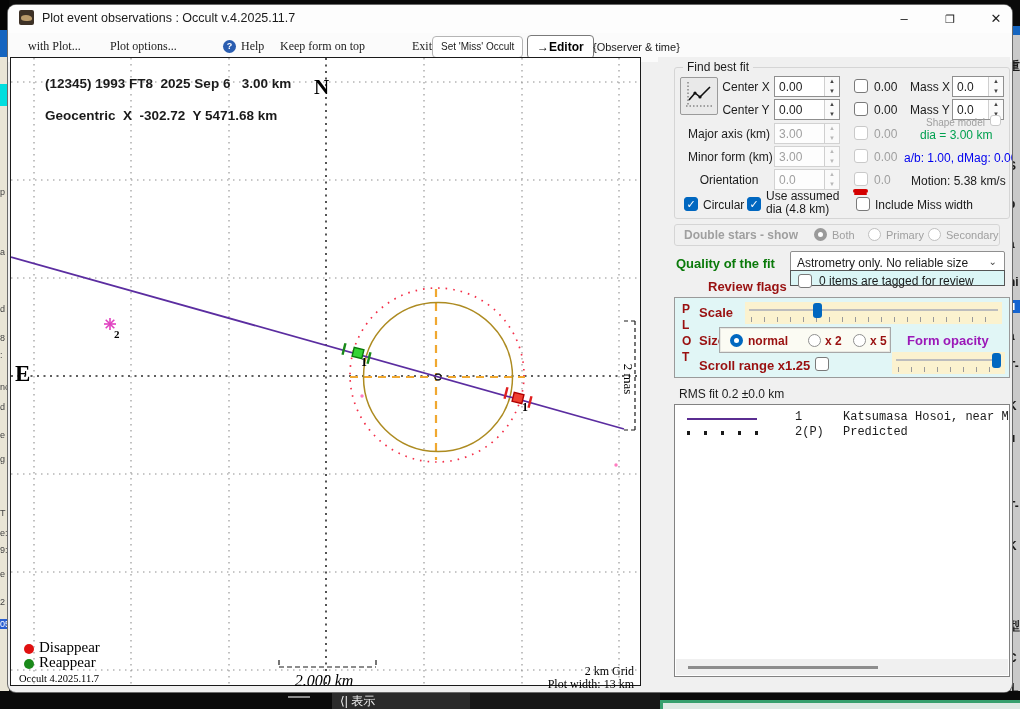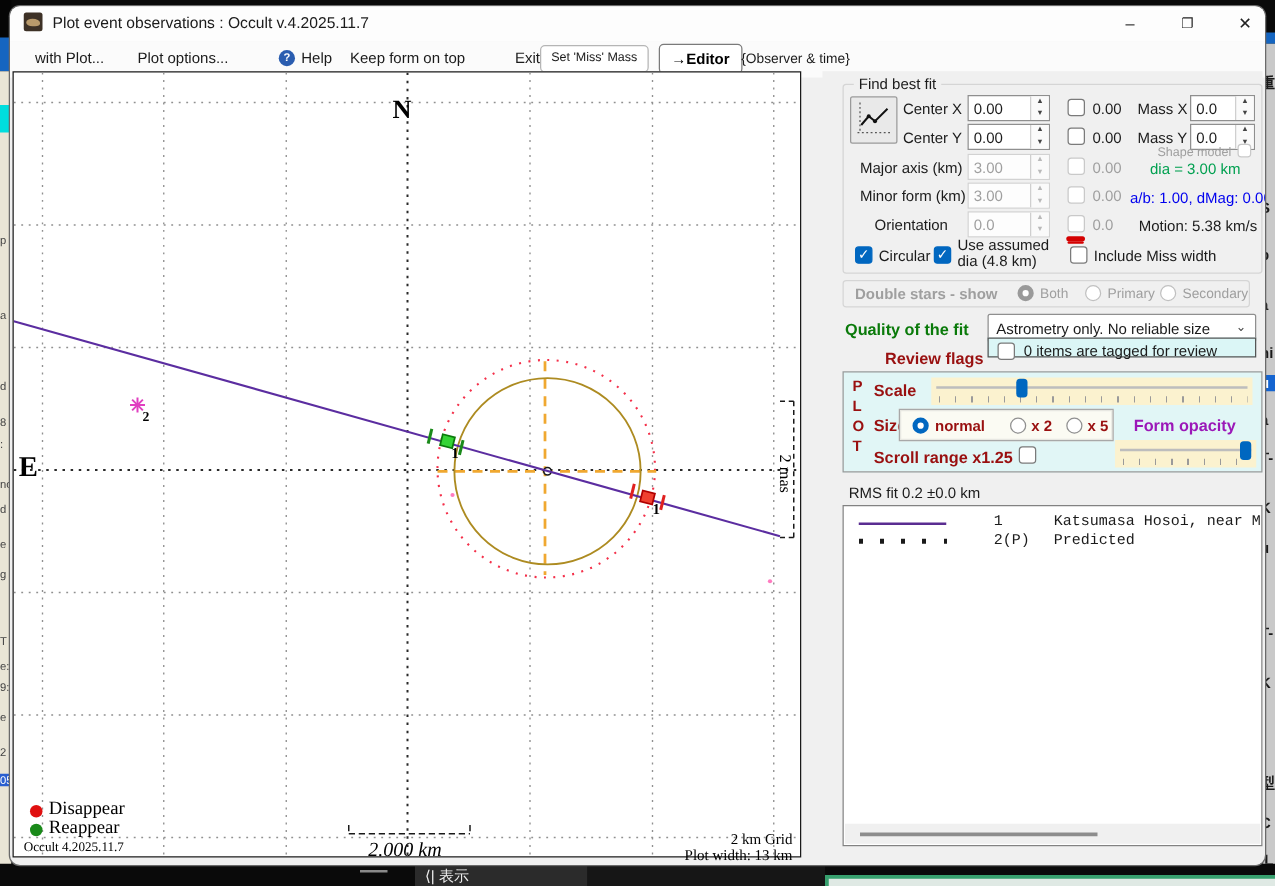--- a/index.html
+++ b/index.html
@@ -25,21 +25,21 @@
 
   
   .app-window { position:absolute; left:8px; top:5px; width:1004px; height:687px; background:#f0f0f0;
                 border-radius:8px; box-shadow:0 0 0 1px #6a6a6a; overflow:hidden; }
   .titlebar { position:absolute; left:0; top:0; width:100%; height:28px; background:#fdfdfd; }
   .title-icon { position:absolute; left:11px; top:5px; width:15px; height:15px; background:#3d3126; border-radius:2px; }
   .title-icon i { position:absolute; left:2px; top:5px; width:11px; height:6px; background:#b99a6b; border-radius:50% 60% 40% 50%; }
   .title-text { position:absolute; left:34px; top:6px; font-size:12.5px; color:#1b1b1b; }
   .winbtn { position:absolute; top:0; width:44px; height:28px; text-align:center; line-height:28px; font-size:13px; color:#222; }
   .menubar { position:absolute; left:0; top:28px; width:100%; height:29px; background:#fbfbfb; }
-  .menu-item { position:absolute; top:6px; font-size:12px; color:#1b1b1b; }
+  .menu-item { position:absolute; top:6px; font-size:12px; color:#1b1b1b;font-family:Liberation Serif, serif; }
   .help-icon { position:absolute; left:215px; top:7px; width:13px; height:13px; border-radius:50%; background:#2a5db0; color:#fff; font-size:9px; font-weight:bold; text-align:center; line-height:13px; }
   .miss-btn { position:absolute; left:424px; top:3px; height:22px; padding:0 8px; background:#fff; border:1px solid #b5b5b5; border-radius:4px; font-size:10px; line-height:20px; color:#1b1b1b; }
   .editor-btn { position:absolute; left:519px; top:2px; height:24px; padding:0 9px; background:#fff; border:1px solid #7a7a7a; border-radius:4px; font-size:12px; font-weight:bold; line-height:22px; color:#000; }
   .observer-lbl { position:absolute; left:585px; top:8px; font-size:11px; color:#1b1b1b; }
 
   
   .plot { position:absolute; left:2px; top:52px; width:631px; height:629px; background:#fff; border:1px solid #1a1a1a; }
   .plot svg { position:absolute; left:0; top:0; }
   .ptitle { position:absolute; left:4px; top:2px; font-size:13.5px; font-weight:bold; color:#1a1a1a; line-height:16px; white-space:pre; }
   .lbl-N { position:absolute; left:303px; top:17px; font-family:"Liberation Serif", serif; font-weight:bold; font-size:21px; color:#000; }
@@ -165,21 +165,21 @@
       <div class="winbtn" style="left:966px;">✕</div>
     </div>
 
     <div class="menubar">
       <div class="menu-item" style="left:20px;">with Plot...</div>
       <div class="menu-item" style="left:102px;">Plot options...</div>
       <div class="help-icon">?</div>
       <div class="menu-item" style="left:233px;">Help</div>
       <div class="menu-item" style="left:272px;">Keep form on top</div>
       <div class="menu-item" style="left:404px;">Exit</div>
-      <div class="miss-btn">Set 'Miss' Mass</div>
+      <div class="miss-btn">Set 'Miss' Occult</div>
       <div class="editor-btn">→Editor</div>
       <div class="observer-lbl">{Observer &amp; time}</div>
     </div>
 
     <div class="plot">
       <svg width="629" height="627" viewBox="0 0 629 627">
 
         <g stroke="#909090" stroke-width="1.1" stroke-dasharray="1.5 4.5">
           <line x1="23" y1="0" x2="23" y2="627"></line>
             <line x1="120" y1="0" x2="120" y2="627"></line>
@@ -239,20 +239,24 @@
           <line x1="613" y1="372" x2="624" y2="372"></line>
         </g>
 
         <g stroke="#1a1a1a" stroke-width="1.2" stroke-dasharray="5 3">
           <line x1="268" y1="609" x2="365" y2="609"></line>
           <line x1="268" y1="602" x2="268" y2="609"></line>
           <line x1="365" y1="602" x2="365" y2="609"></line>
         </g>
       </svg>
 
+      <div class="ptitle">
+        <span>(12345) 1993 FT8  2025 Sep 6   3.00 km</span><br>
+        <span>Geocentric  X  -302.72  Y 5471.68 km</span>
+      </div>
       <div class="lbl-N">N</div>
       <div class="lbl-E">E</div>
       <div class="mas-lbl">2 mas</div>
       <div class="chord-num" style="left:350px; top:297px;">1</div>
       <div class="chord-num" style="left:511px; top:342px;">1</div>
       <div class="star2-num">2</div>
 
       <div class="legend-dot" style="left:13px; top:586px; background:#e01010;"></div>
       <div class="legend-text" style="left:28px; top:581px;">Disappear</div>
       <div class="legend-dot" style="left:13px; top:601px; background:#1a8a1a;"></div>

